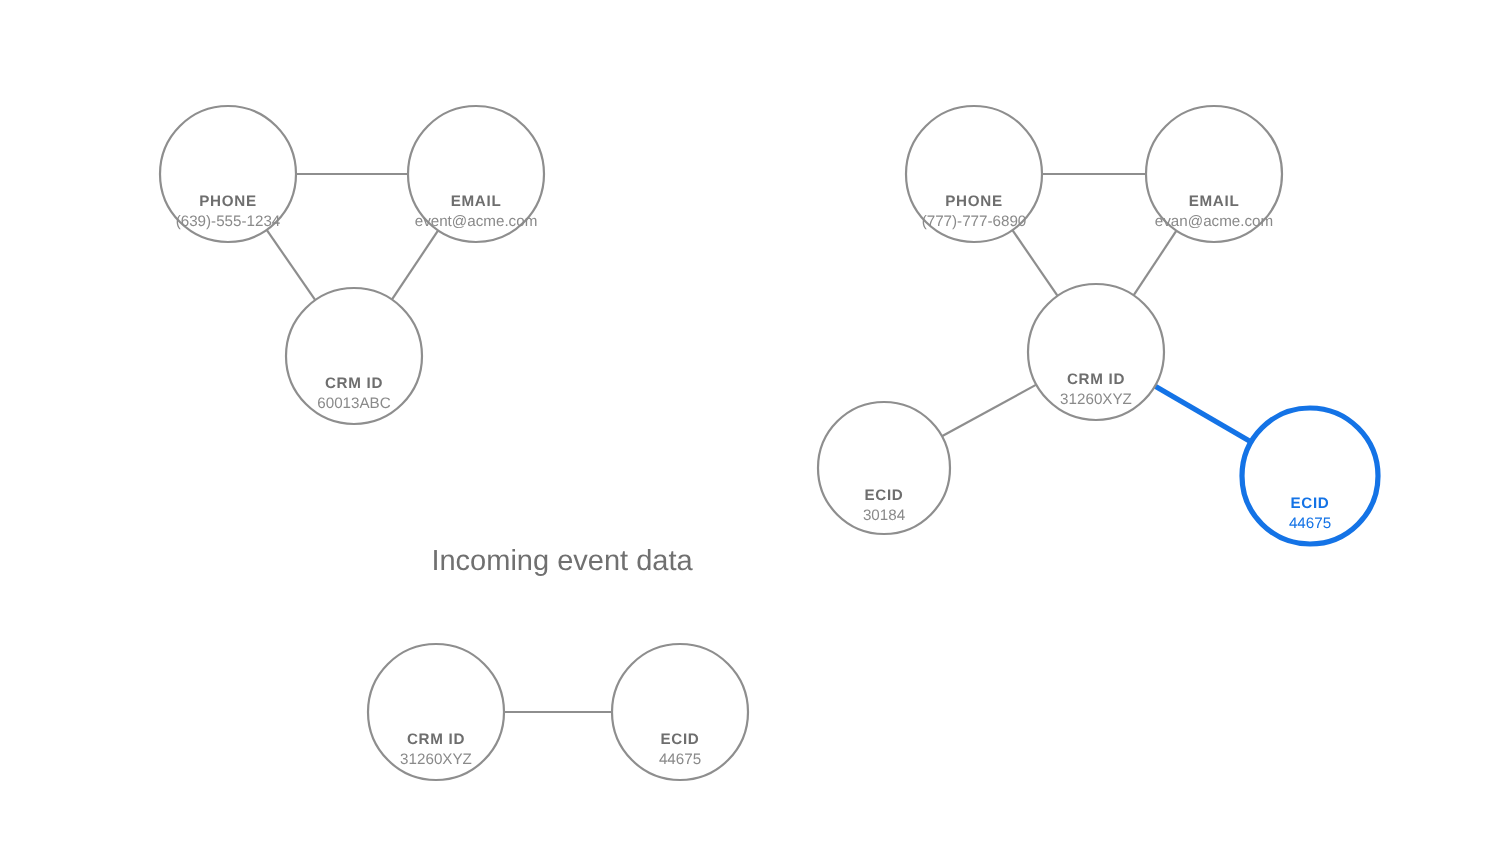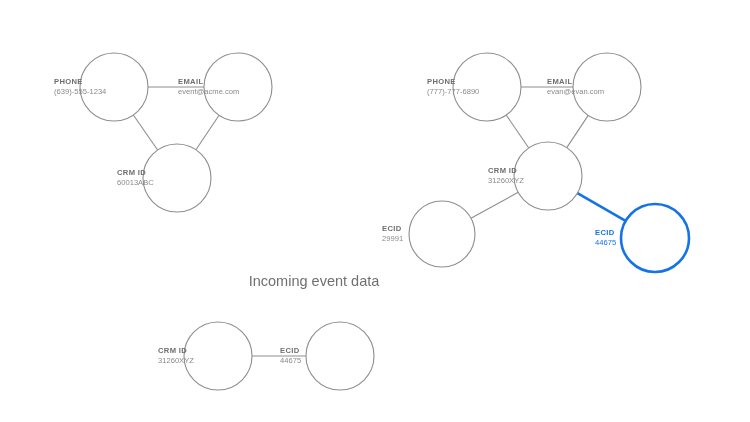--- a/index.html
+++ b/index.html
@@ -40,25 +40,26 @@
     stroke: #8e8e8e;
     stroke-width: 1.1;
     fill: none;
   }
   .edge-line.highlight {
     stroke: #1473e6;
     stroke-width: 2.6;
   }
   .node-label {
     position: absolute;
-    text-align: left;
+    text-align: center;
     line-height: 1.25;
     transform: translate(-50%, -50%);
     pointer-events: none;
     width: 120px;
+    margin-top: 19px;
   }
   .node-label .lbl-type {
     display: block;
     font-size: 7.6px;
     font-weight: bold;
     letter-spacing: 0.35px;
     color: #6e6e6e;
   }
   .node-label .lbl-value {
     display: block;
@@ -123,39 +124,39 @@
       <div class="node-label" style="left: 177px; top: 178px;">
         <span class="lbl-type">CRM ID</span>
         <span class="lbl-value">60013ABC</span>
       </div>
       <div class="node-label" style="left: 487px; top: 87px;">
         <span class="lbl-type">PHONE</span>
         <span class="lbl-value">(777)-777-6890</span>
       </div>
       <div class="node-label" style="left: 607px; top: 87px;">
         <span class="lbl-type">EMAIL</span>
-        <span class="lbl-value">evan@evan.com</span>
+        <span class="lbl-value">evan@acme.com</span>
       </div>
       <div class="node-label" style="left: 548px; top: 176px;">
         <span class="lbl-type">CRM ID</span>
         <span class="lbl-value">31260XYZ</span>
       </div>
       <div class="node-label" style="left: 442px; top: 234px;">
         <span class="lbl-type">ECID</span>
-        <span class="lbl-value">29991</span>
+        <span class="lbl-value">30184</span>
       </div>
       <div class="node-label highlight" style="left: 655px; top: 238px;">
         <span class="lbl-type">ECID</span>
         <span class="lbl-value">44675</span>
       </div>
       <div class="node-label" style="left: 218px; top: 356px;">
         <span class="lbl-type">CRM ID</span>
         <span class="lbl-value">31260XYZ</span>
       </div>
       <div class="node-label" style="left: 340px; top: 356px;">
         <span class="lbl-type">ECID</span>
         <span class="lbl-value">44675</span>
       </div>
     </div>
 
-  <div class="caption" id="caption" style="left: 281px; top: 281px; margin-left: 33px;">Incoming event data</div>
+  <div class="caption" id="caption" style="left: 281px; top: 281px;">Incoming event data</div>
 
 </div>
 
 </body></html>

